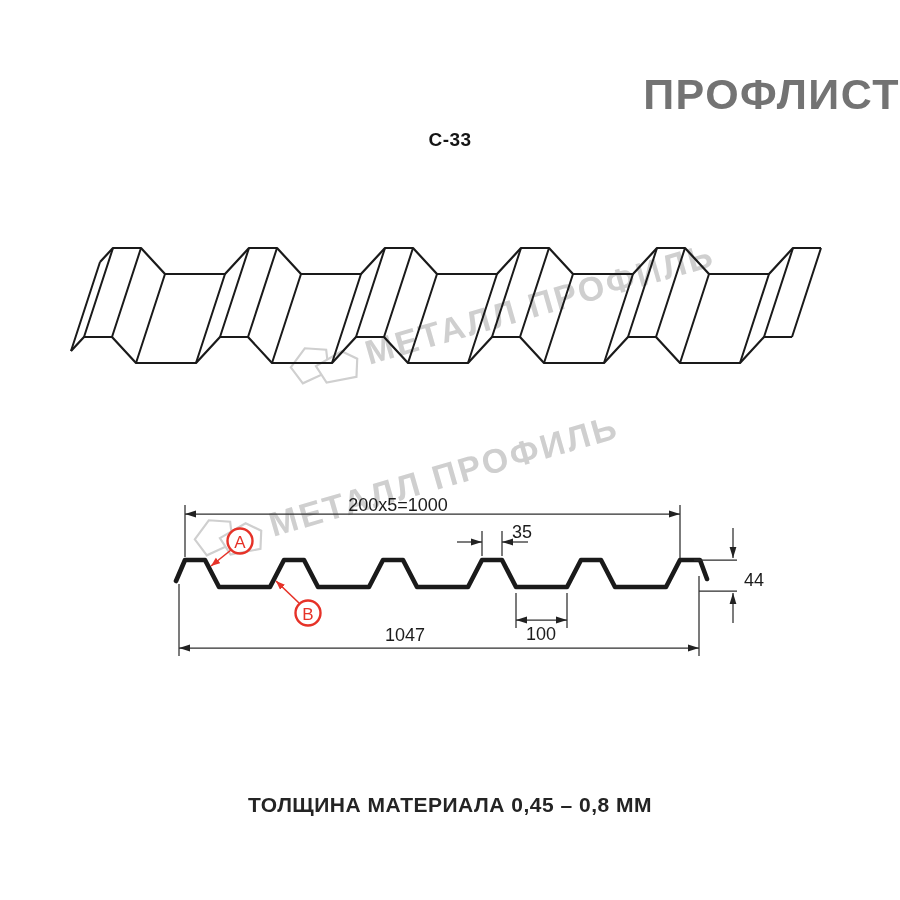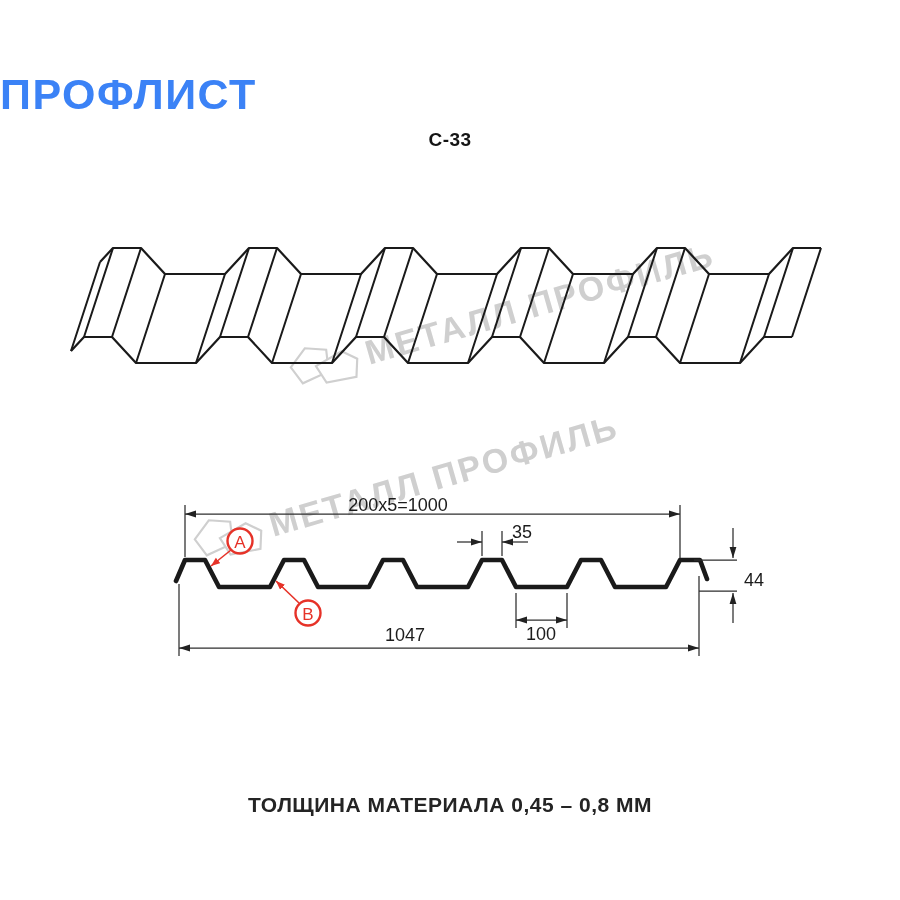--- a/index.html
+++ b/index.html
@@ -7,22 +7,22 @@
     --dim:#2e2e2e;
     --red:#e63228;
     --wm:#cfcfcf;
   }
   html,body{margin:0;padding:0;background:#fff;}
   .stage{
     position:relative;width:900px;height:900px;background:#fff;overflow:hidden;
     font-family:"Liberation Sans",sans-serif;
   }
   .title{
-    position:absolute;top:70px;left:0;width:900px;text-align:left;
-    font-size:43px;font-weight:800;letter-spacing:1.5px;color:#3b82f6;
+    position:absolute;top:70px;left:0;width:900px;text-align:right;
+    font-size:43px;font-weight:800;letter-spacing:1.5px;color:#737373;
   }
   .subtitle{
     position:absolute;top:129px;left:0;width:900px;text-align:center;
     font-size:19px;font-weight:700;letter-spacing:.5px;color:#141414;
   }
   .footer-note{
     position:absolute;top:793px;left:0;width:900px;text-align:center;
     font-size:21px;font-weight:700;letter-spacing:.5px;color:#242424;
   }
   .wm{

